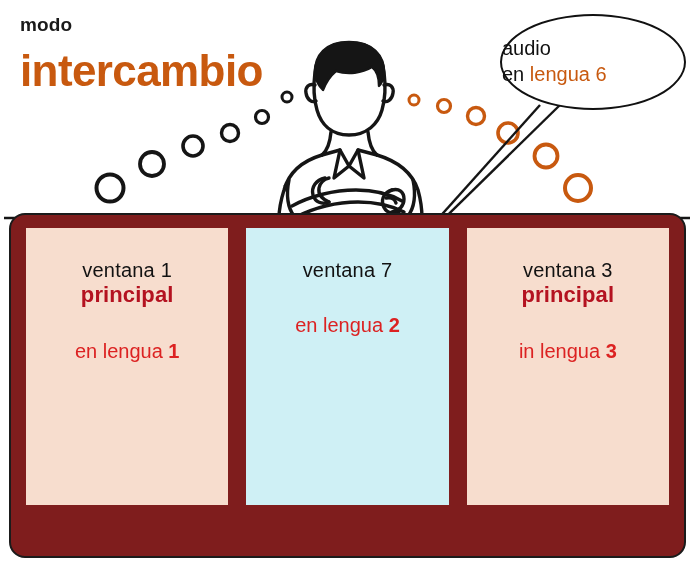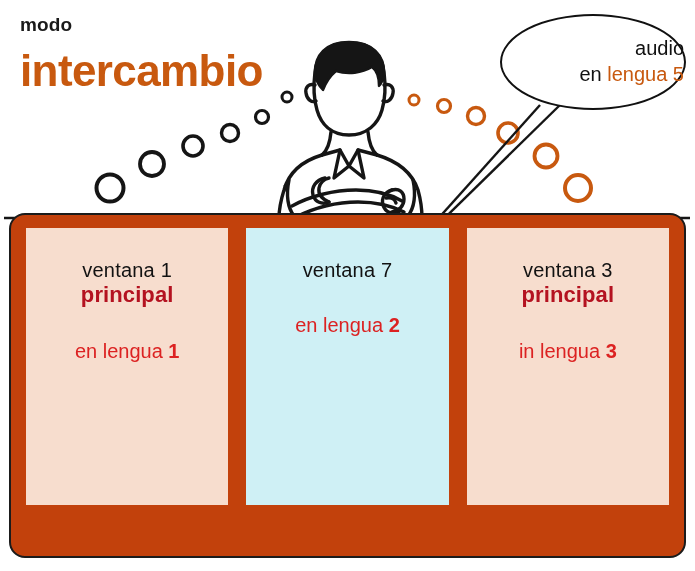--- a/index.html
+++ b/index.html
@@ -55,21 +55,21 @@
     position: absolute;
     left: 500px;
     top: 14px;
     width: 186px;
     height: 96px;
     border: 2.5px solid #111111;
     border-radius: 50% / 50%;
     background: #ffffff;
     display: flex;
     flex-direction: column;
-    align-items: flex-end;
+    align-items: flex-start;
     justify-content: center;
     line-height: 1.28;
   }
   #bubble-line1 {
     font-size: 20px;
     color: #111111;
   }
   #bubble-line2 {
     font-size: 20px;
     color: #111111;
@@ -79,21 +79,21 @@
 
   
   #panel {
     position: absolute;
     left: 9px;
     top: 213px;
     width: 677px;
     height: 345px;
     border: 2.5px solid #1b1b1b;
     border-radius: 16px;
-    background: #c2410c;
+    background: #7f1d1d;
     overflow: hidden;
   }
   #columns {
     position: absolute;
     left: 0;
     top: 0;
     width: 100%;
     height: 290px;
     display: flex;
     padding: 13px 15px 0 15px;
@@ -198,21 +198,21 @@
 
     <g fill="none" stroke="#151515" stroke-width="2.4">
       <path d="M540 105 L410 250"></path>
       <path d="M561 104 L412 250"></path>
     </g>
   </svg>
 
   <div id="speech-bubble">
     <div id="bubble-line1">audio</div>
     <div id="bubble-line2">
-      <span>en </span><span class="accent">lengua 5</span>
+      <span>en </span><span class="accent">lengua 6</span>
     </div>
   </div>
 
   <div id="panel">
     <div id="columns">
 
       <div class="column tint-pink">
         <div class="col-window">ventana 1</div>
         <div class="col-role">principal</div>
         <div class="col-lang"><span>en lengua </span><b>1</b></div>

